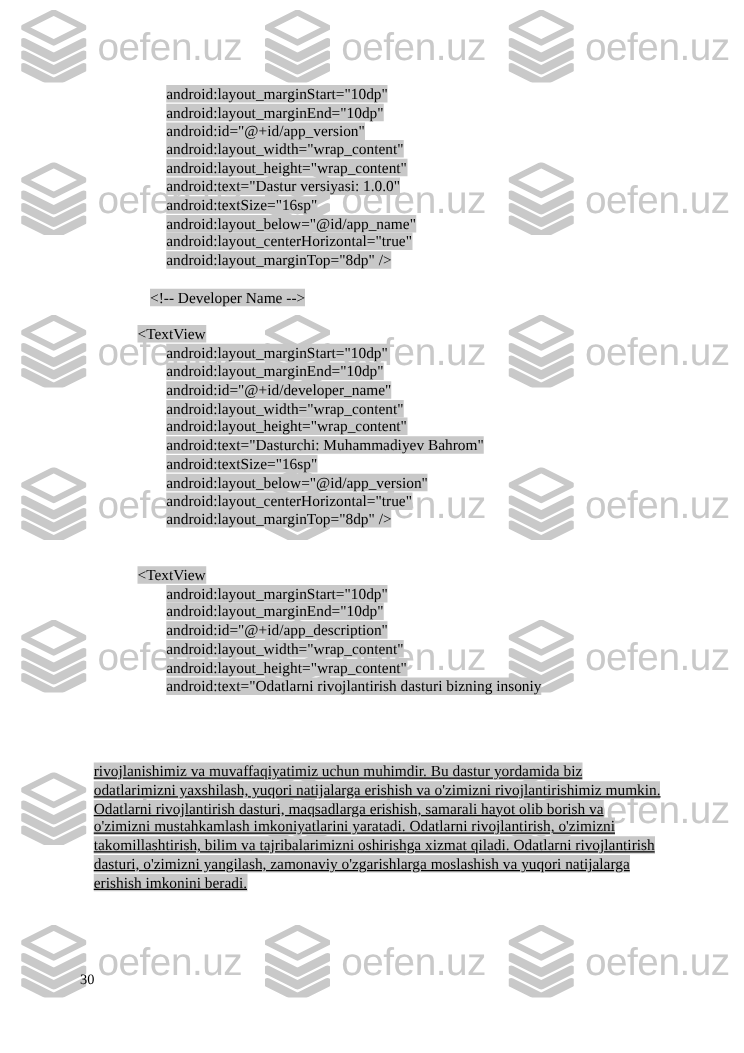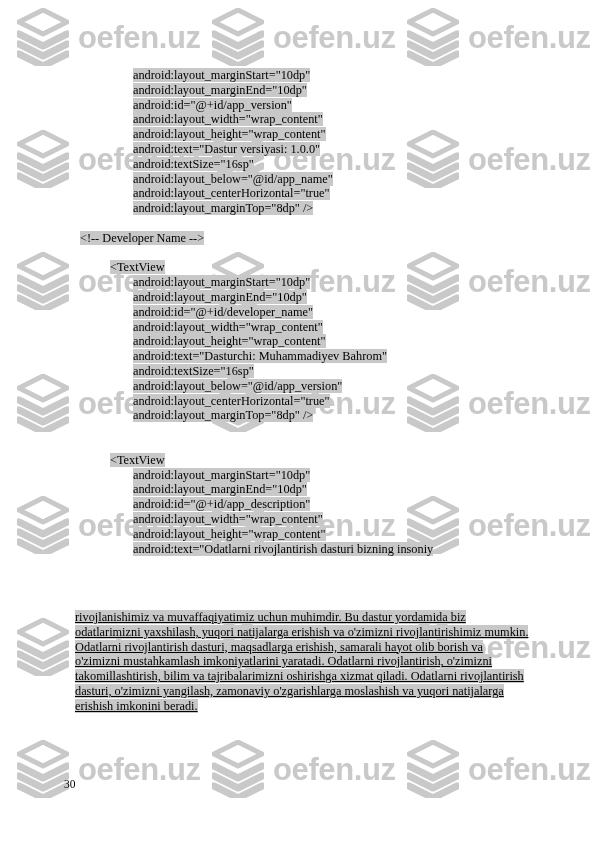--- a/index.html
+++ b/index.html
@@ -16,21 +16,20 @@
   }
 
   
   #watermark-layer {
     position: absolute;
     left: 0; top: 0;
     width: 563px;
     height: 842px;
     z-index: 0;
     pointer-events: none;
-    font-weight: bold;
   }
   .wm-cell {
     position: absolute;
     display: flex;
     align-items: center;
     gap: 9px;
   }
   .wm-logo {
     width: 52px;
     height: 58px;
@@ -75,21 +74,21 @@
     box-decoration-break: clone;
     -webkit-box-decoration-break: clone;
   }
   .code-line.blank {
     height: 14.8px;
     white-space: pre;
   }
   
   .ind-attr { padding-left: 133px; }
   .ind-tag  { padding-left: 110px; }
-  .ind-cmt  { padding-left: 80px; }
+  .ind-cmt  { padding-left: 120px; }
 
   
   #desc-wrap {
     position: absolute;
     left: 75px;
     top: 610px;
     width: 455px;
     text-decoration: underline;
   }
   #desc-wrap .code-line {

